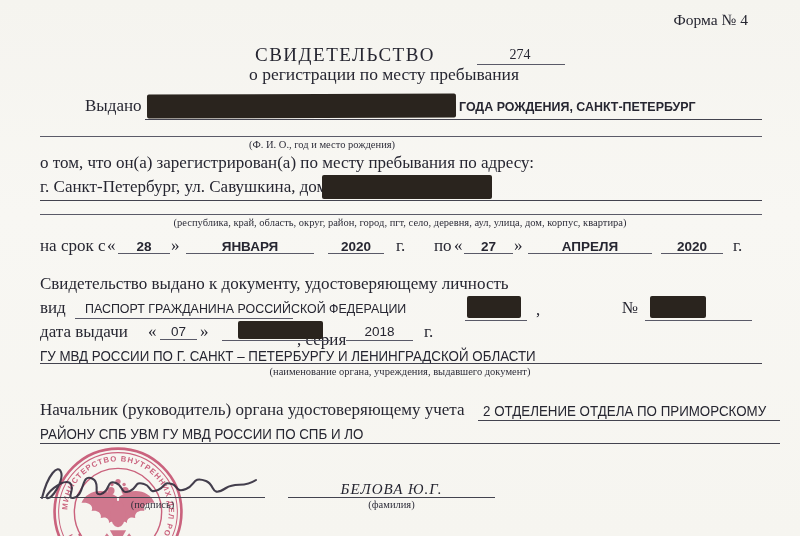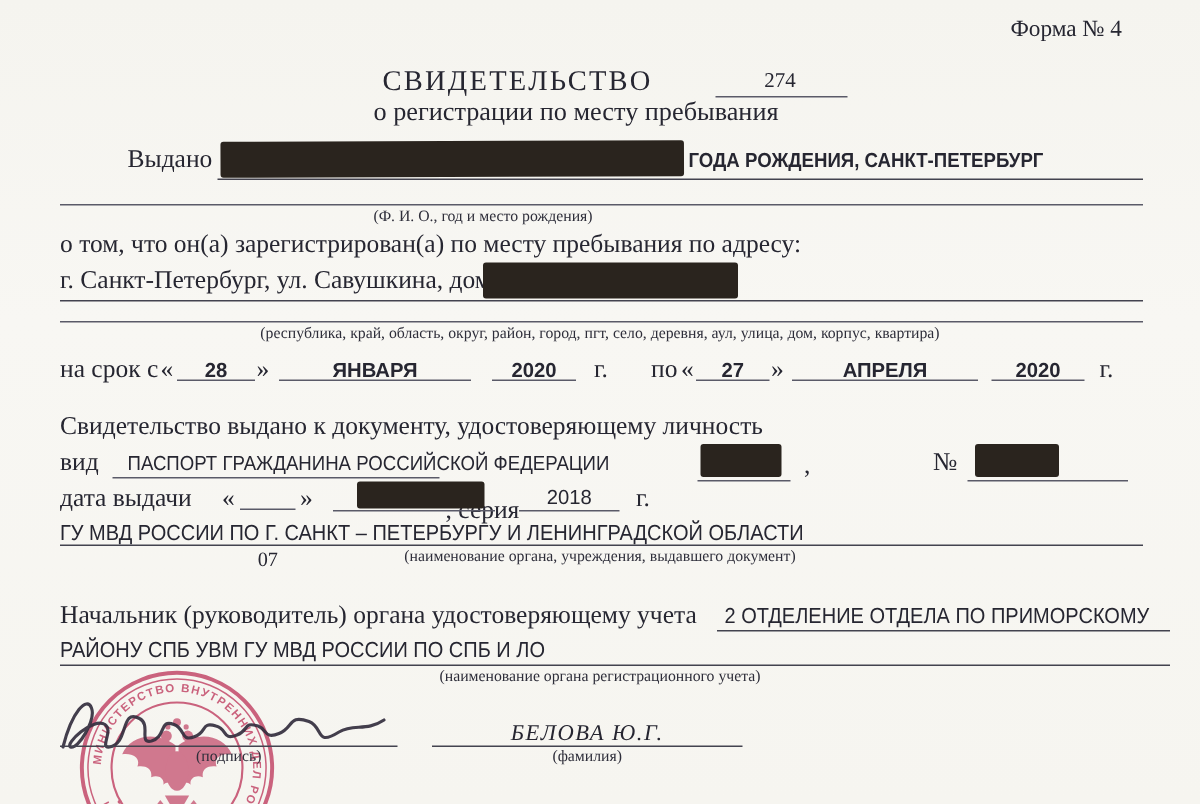--- a/index.html
+++ b/index.html
@@ -78,39 +78,38 @@
   <div class="abs serif17" style="left:297px;top:298px;margin-top:32px;">, серия</div>
   <div class="redact" style="left:467px;top:296px;width:54px;height:22px;"></div>
   <div class="rule" style="left:465px;top:320px;width:62px;"></div>
   <div class="abs serif17" style="left:536px;top:300px;">,</div>
   <div class="abs serif17" style="left:622px;top:298px;">№</div>
   <div class="redact" style="left:650px;top:296px;width:56px;height:22px;"></div>
   <div class="rule" style="left:645px;top:320px;width:107px;"></div>
 
   <div class="abs serif17" style="left:40px;top:322px;">дата выдачи</div>
   <div class="abs serif17" style="left:148px;top:322px;">«</div>
-  <div class="cell" style="left:160px;top:324px;width:37px;font-size:13.5px;font-family:Liberation Serif, serif;margin-top:41px;">07</div>
+  <div class="cell" style="left:160px;top:324px;width:37px;font-size:13.5px;font-family:Liberation Sans, sans-serif;">07</div>
   <div class="rule" style="left:160px;top:339px;width:37px;"></div>
   <div class="abs serif17" style="left:200px;top:322px;">»</div>
   <div class="redact" style="left:238px;top:321px;width:85px;height:18px;"></div>
   <div class="rule" style="left:222px;top:340px;width:108px;"></div>
   <div class="cell" style="left:346px;top:324px;width:67px;font-size:13.5px;font-family:'Liberation Sans',sans-serif;">2018</div>
   <div class="rule" style="left:346px;top:340px;width:67px;"></div>
   <div class="abs serif17" style="left:424px;top:322px;">г.</div>
 
   <div class="abs cond" style="left:40px;top:348px;font-size:14.5px;">ГУ МВД РОССИИ ПО Г. САНКТ – ПЕТЕРБУРГУ И ЛЕНИНГРАДСКОЙ ОБЛАСТИ</div>
   <div class="rule dark" style="left:40px;top:363px;width:722px;"></div>
   <div class="abs caption" style="left:0;top:366px;width:800px;">(наименование органа, учреждения, выдавшего документ)</div>
 
   <div class="abs serif17" style="left:40px;top:400px;">Начальник (руководитель) органа удостоверяющему учета</div>
   <div class="abs cond" style="left:483px;top:403px;font-size:14.5px;">2 ОТДЕЛЕНИЕ ОТДЕЛА  ПО ПРИМОРСКОМУ</div>
   <div class="rule dark" style="left:478px;top:420px;width:302px;"></div>
   <div class="abs cond" style="left:40px;top:426px;font-size:14.5px;">РАЙОНУ СПБ УВМ  ГУ  МВД РОССИИ  ПО СПБ  И  ЛО</div>
   <div class="rule dark" style="left:40px;top:443px;width:740px;"></div>
-  <div class="abs caption" style="left:0;top:446px;width:800px;">(наименование органа регистрационного учета)</div>
 
   <svg class="stamp" viewBox="0 0 134 134">
     <g stroke="#c44e6e" fill="none">
       <circle cx="67" cy="67" r="62.5" stroke-width="2.6"></circle>
       <circle cx="67" cy="67" r="58.5" stroke-width="1"></circle>
       <circle cx="67" cy="67" r="43" stroke-width="1.4"></circle>
     </g>
     <path id="ringPath" d="M 17,67 A 50,50 0 1 1 117,67 A 50,50 0 1 1 17,67" fill="none"></path>
     <path id="codePath" d="M 22,78 A 46,46 0 0 0 112,78" fill="none"></path>
     <text font-family="Liberation Sans, sans-serif" font-size="7.6" font-weight="bold" fill="#c44e6e" letter-spacing="1">

